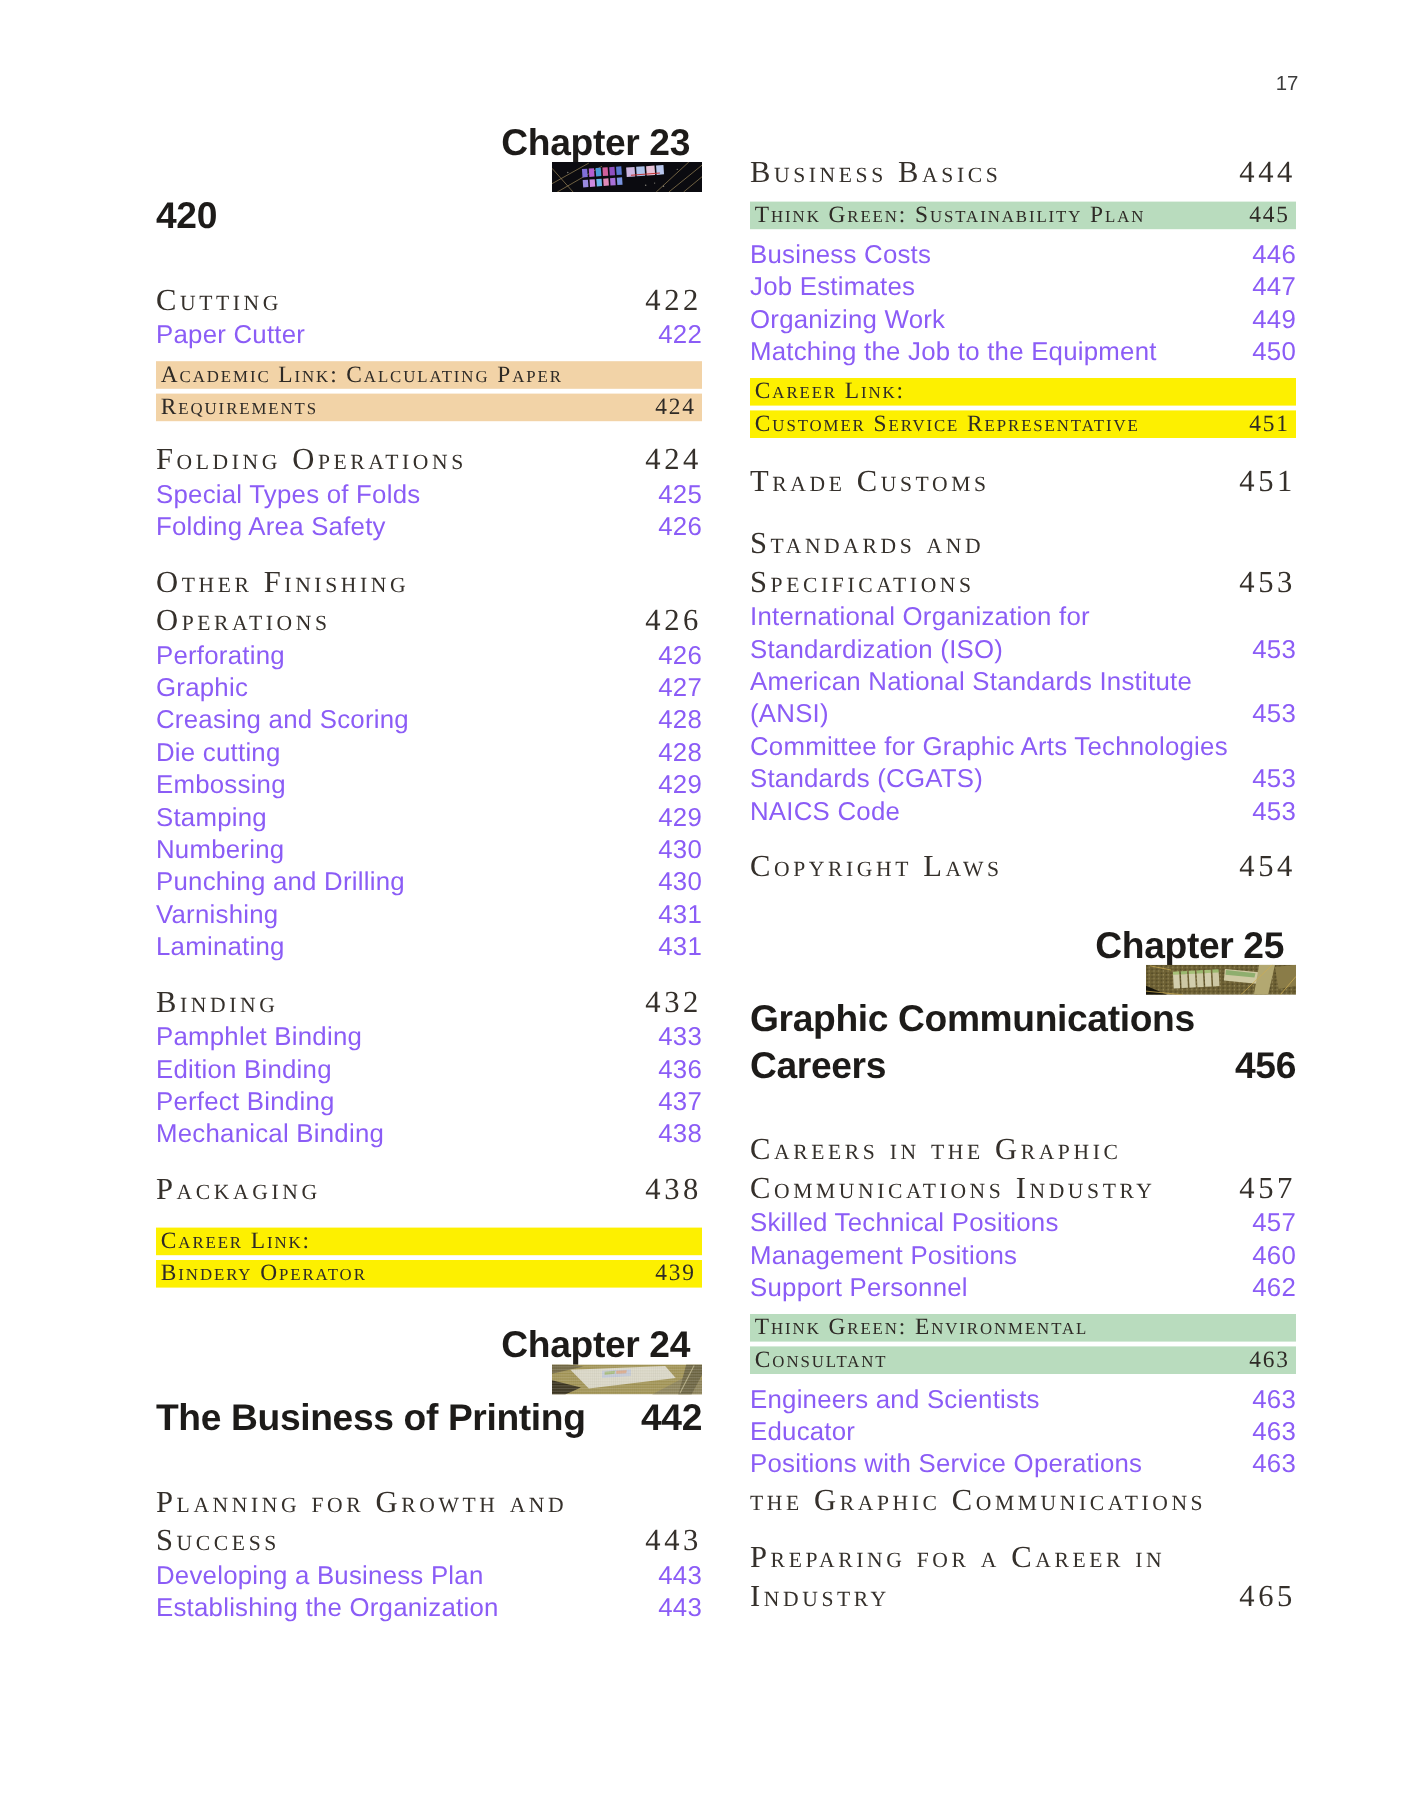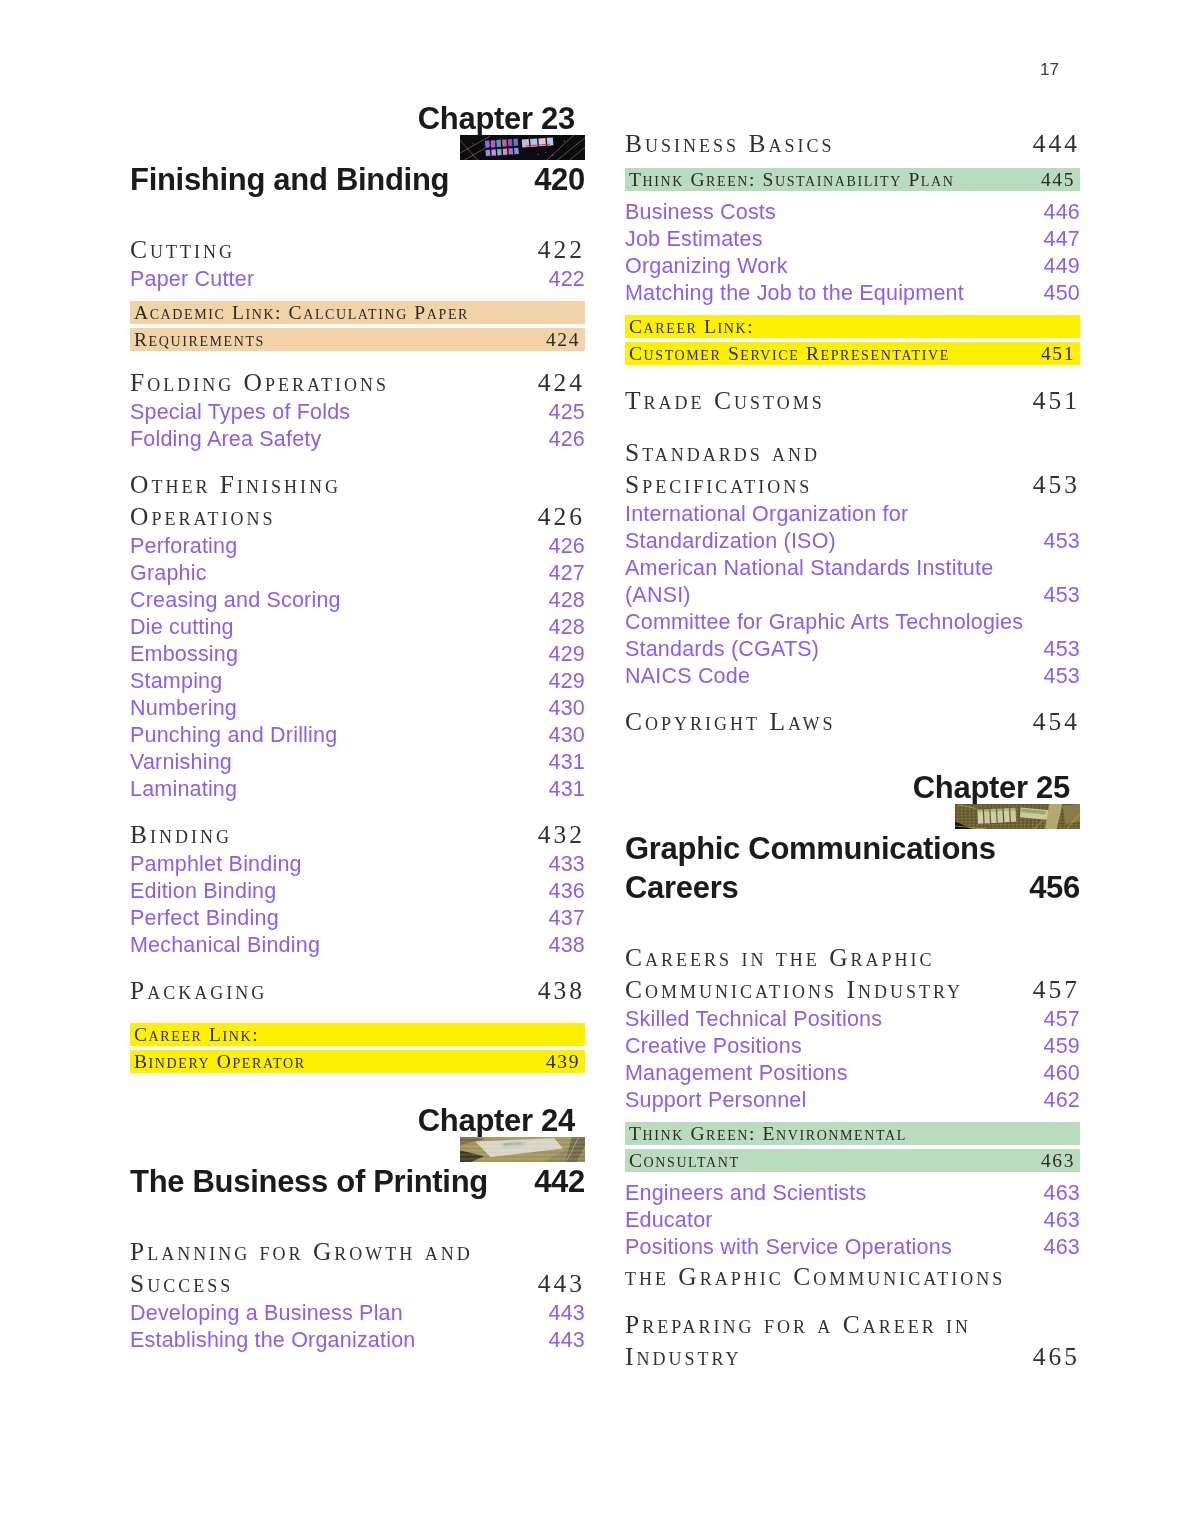--- a/index.html
+++ b/index.html
@@ -1,21 +1,21 @@
 <!DOCTYPE html>
 <html><head>
 <meta charset="utf-8">
 <style>
   html,body{margin:0;padding:0;}
   body{
     width:1190px;height:1513px;position:relative;background:#ffffff;
     font-family:"Liberation Sans", sans-serif;overflow:hidden;
   }
   .pageno{
-    position:absolute;top:60px;left:1040px;width:42px;
+    position:absolute;top:60px;left:1040px;width:42px;text-align:right;
     font-size:17px;color:#3c3c3c;
   }
   .col{position:absolute;width:455px;}
   .col-left{left:130px;top:103px;}
   .col-right{left:625px;top:128px;}
 
   .row{display:flex;justify-content:space-between;align-items:baseline;}
   .s-section{
     font-family:"Liberation Serif", serif;font-variant:small-caps;
     font-size:25.5px;line-height:32px;letter-spacing:3px;color:#35302b;
@@ -88,21 +88,20 @@
         <g fill="#d8d4c0" opacity="0.6">
           <circle cx="178" cy="44" r="1.4"></circle>
             <circle cx="195" cy="40" r="1.2"></circle>
             <circle cx="212" cy="46" r="1.4"></circle>
           <circle cx="30" cy="20" r="1.3"></circle>
             <circle cx="238" cy="14" r="1.3"></circle>
         </g>
       </svg>
     </div>
     <div class="ch-title">
-      <span>Finishing and Binding</span>
       <span>420</span>
     </div>
   </div>
 
   <div>
 
   <div class="row s-section">
         <span>Cutting</span>
         <span>422</span>
       </div>
@@ -402,24 +401,20 @@
       </div>
       <div class="row s-section">
         <span>Communications Industry</span>
         <span>457</span>
       </div>
       <div class="row s-entry">
         <span>Skilled Technical Positions</span>
         <span>457</span>
       </div>
       <div class="row s-entry">
-        <span>Creative Positions</span>
-        <span>459</span>
-      </div>
-      <div class="row s-entry">
         <span>Management Positions</span>
         <span>460</span>
       </div>
       <div class="row s-entry">
         <span>Support Personnel</span>
         <span>462</span>
       </div>
       <div class="row s-hl_green g-sm">
         <span>Think Green: Environmental</span>
         <span></span>

